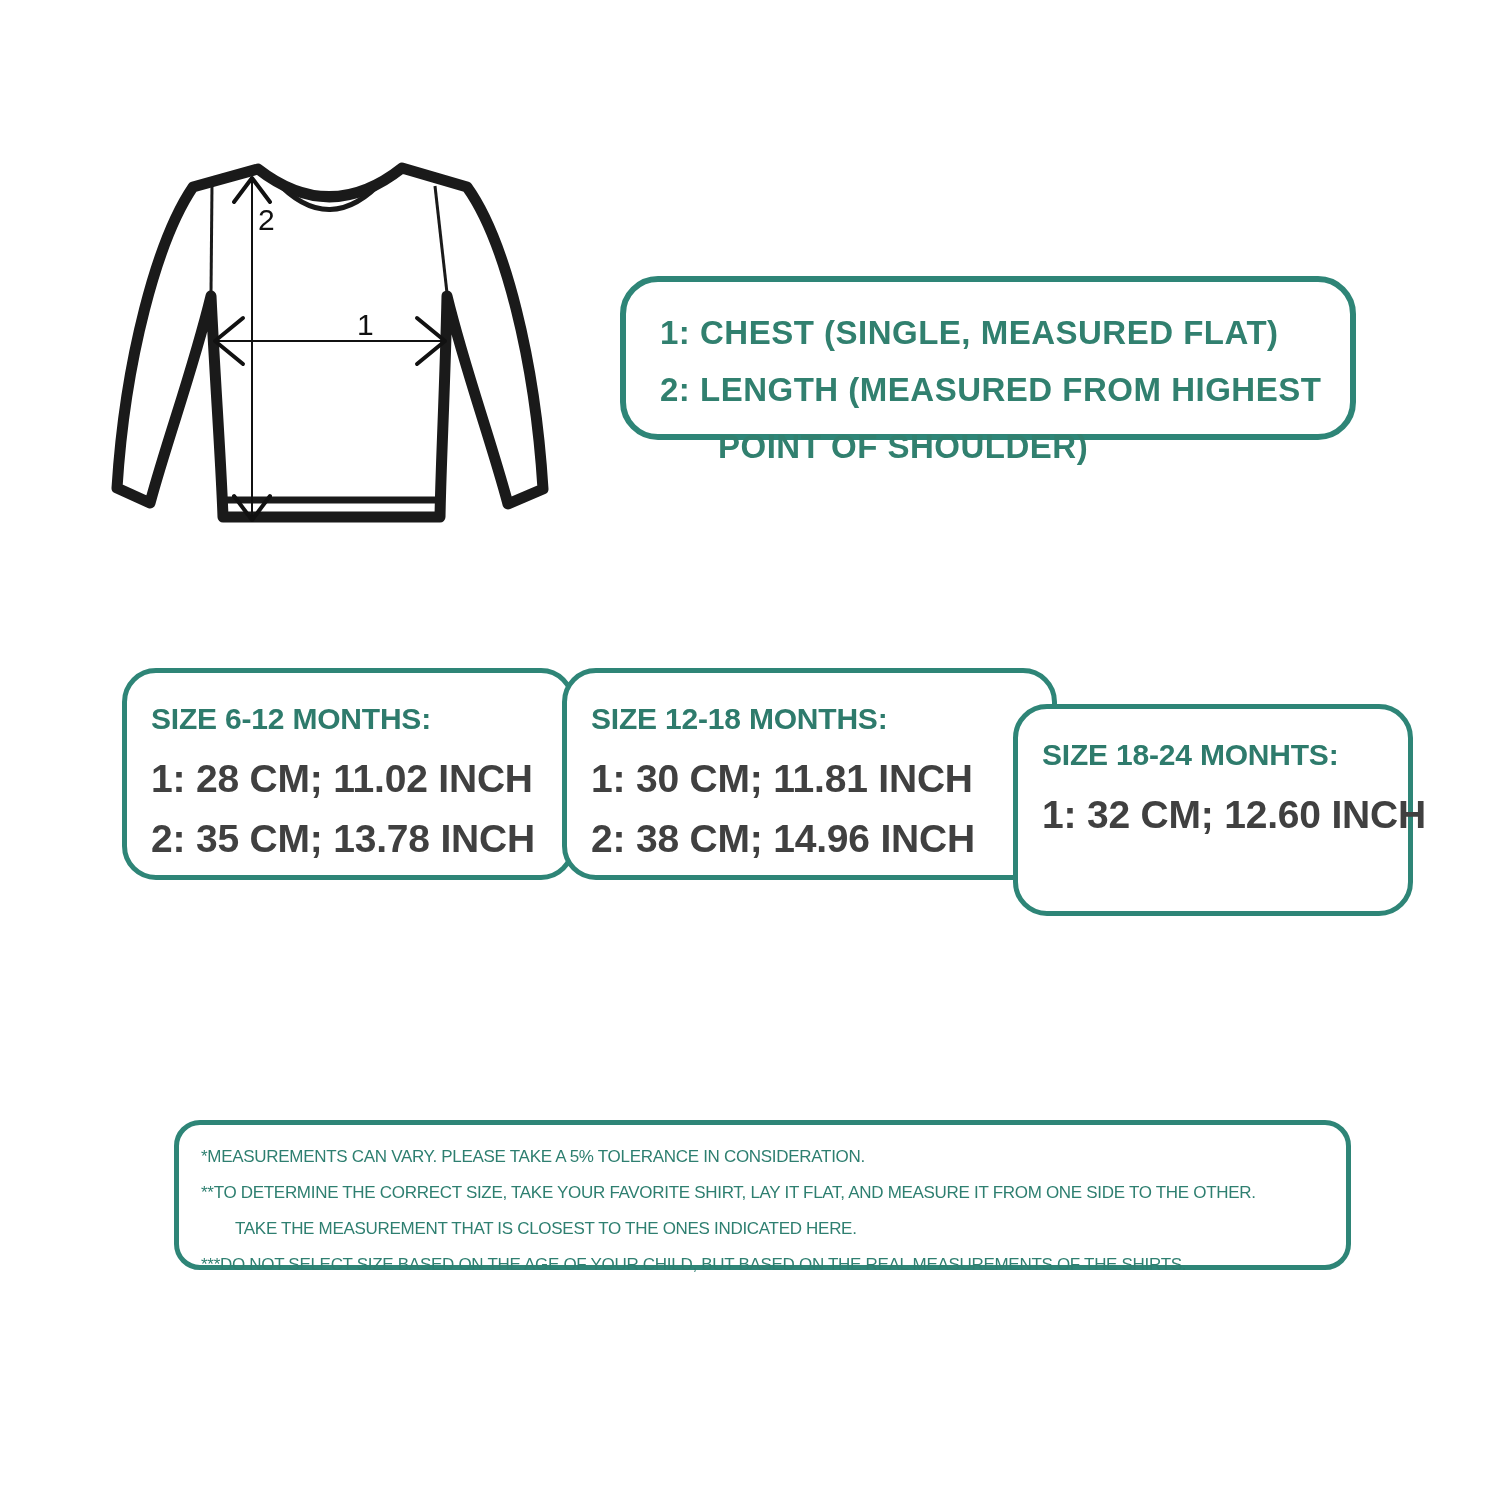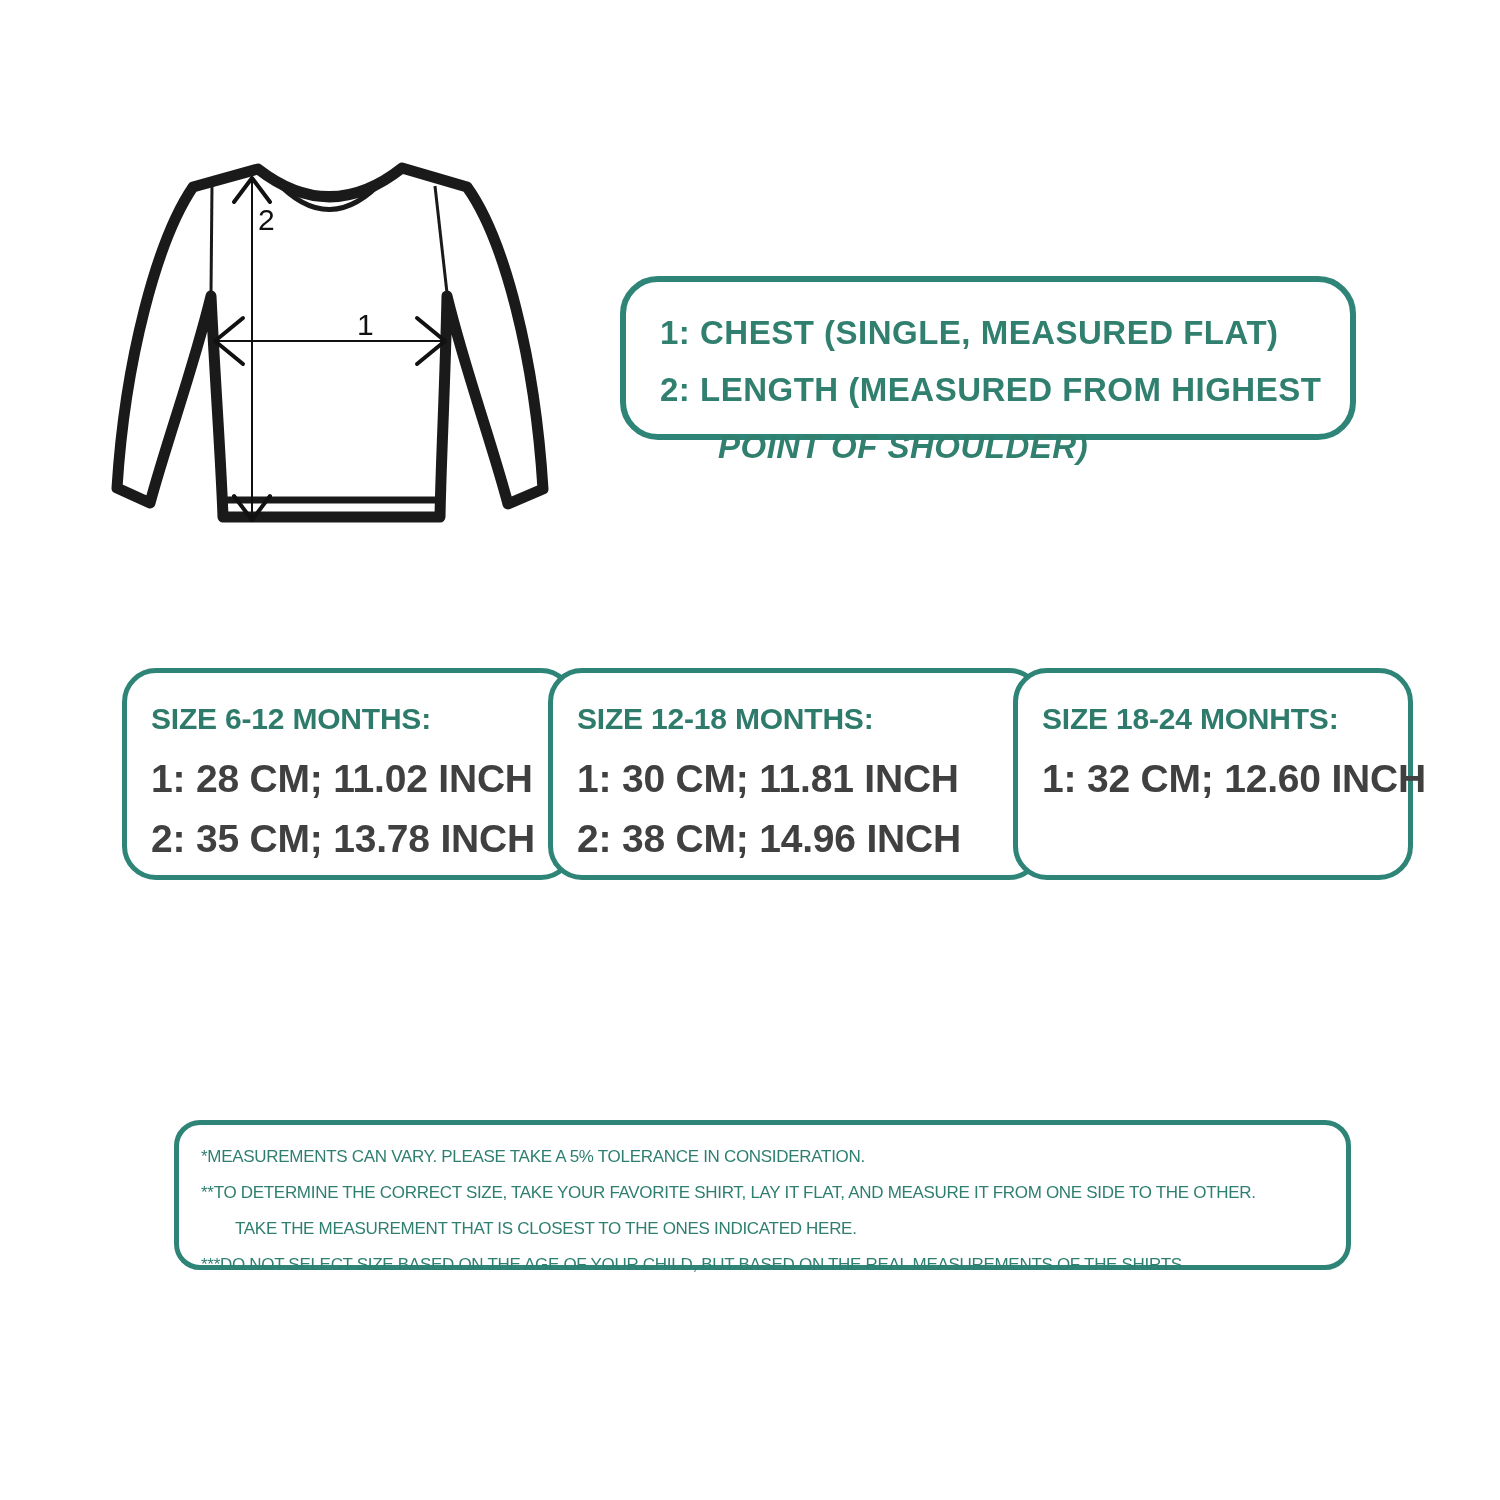--- a/index.html
+++ b/index.html
@@ -10,26 +10,26 @@
   .rbox {
     position:absolute; background:#ffffff; box-sizing:border-box;
     border:6px solid #2e8577; border-radius:38px;
   }
   
   .legend { left:620px; top:276px; width:736px; height:164px; padding:22px 20px 0 34px; }
   .legend-line {
     font-weight:bold; font-size:33px; line-height:57px; letter-spacing:.5px;
     text-transform:uppercase; color:#31806f; white-space:nowrap;
   }
-  .legend-line.indent { padding-left:58px;font-style:italic; }
+  .legend-line.indent { padding-left:58px; }
   
   .sizebox { top:668px; height:212px; border-width:5px; border-radius:34px; padding:16px 0 0 24px; }
   .sizebox.b1 { left:122px; width:453px; }
-  .sizebox.b2 { left:548px; width:495px; }
-  .sizebox.b3 { left:1013px; width:400px; }
+  .sizebox.b2 { left:562px; width:495px; }
+  .sizebox.b3 { left:1013px; width:400px;margin-top:36px; }
   .size-title {
     font-weight:bold; font-size:30px; line-height:60px; letter-spacing:-.2px;
     text-transform:uppercase; color:#2e7b6c; white-space:nowrap;
   }
   .size-row {
     font-weight:bold; font-size:39px; line-height:60px; letter-spacing:-.2px;
     text-transform:uppercase; color:#404040; white-space:nowrap;
   }
   
   .footnotes { left:174px; top:1120px; width:1177px; height:150px; border-width:5px;

